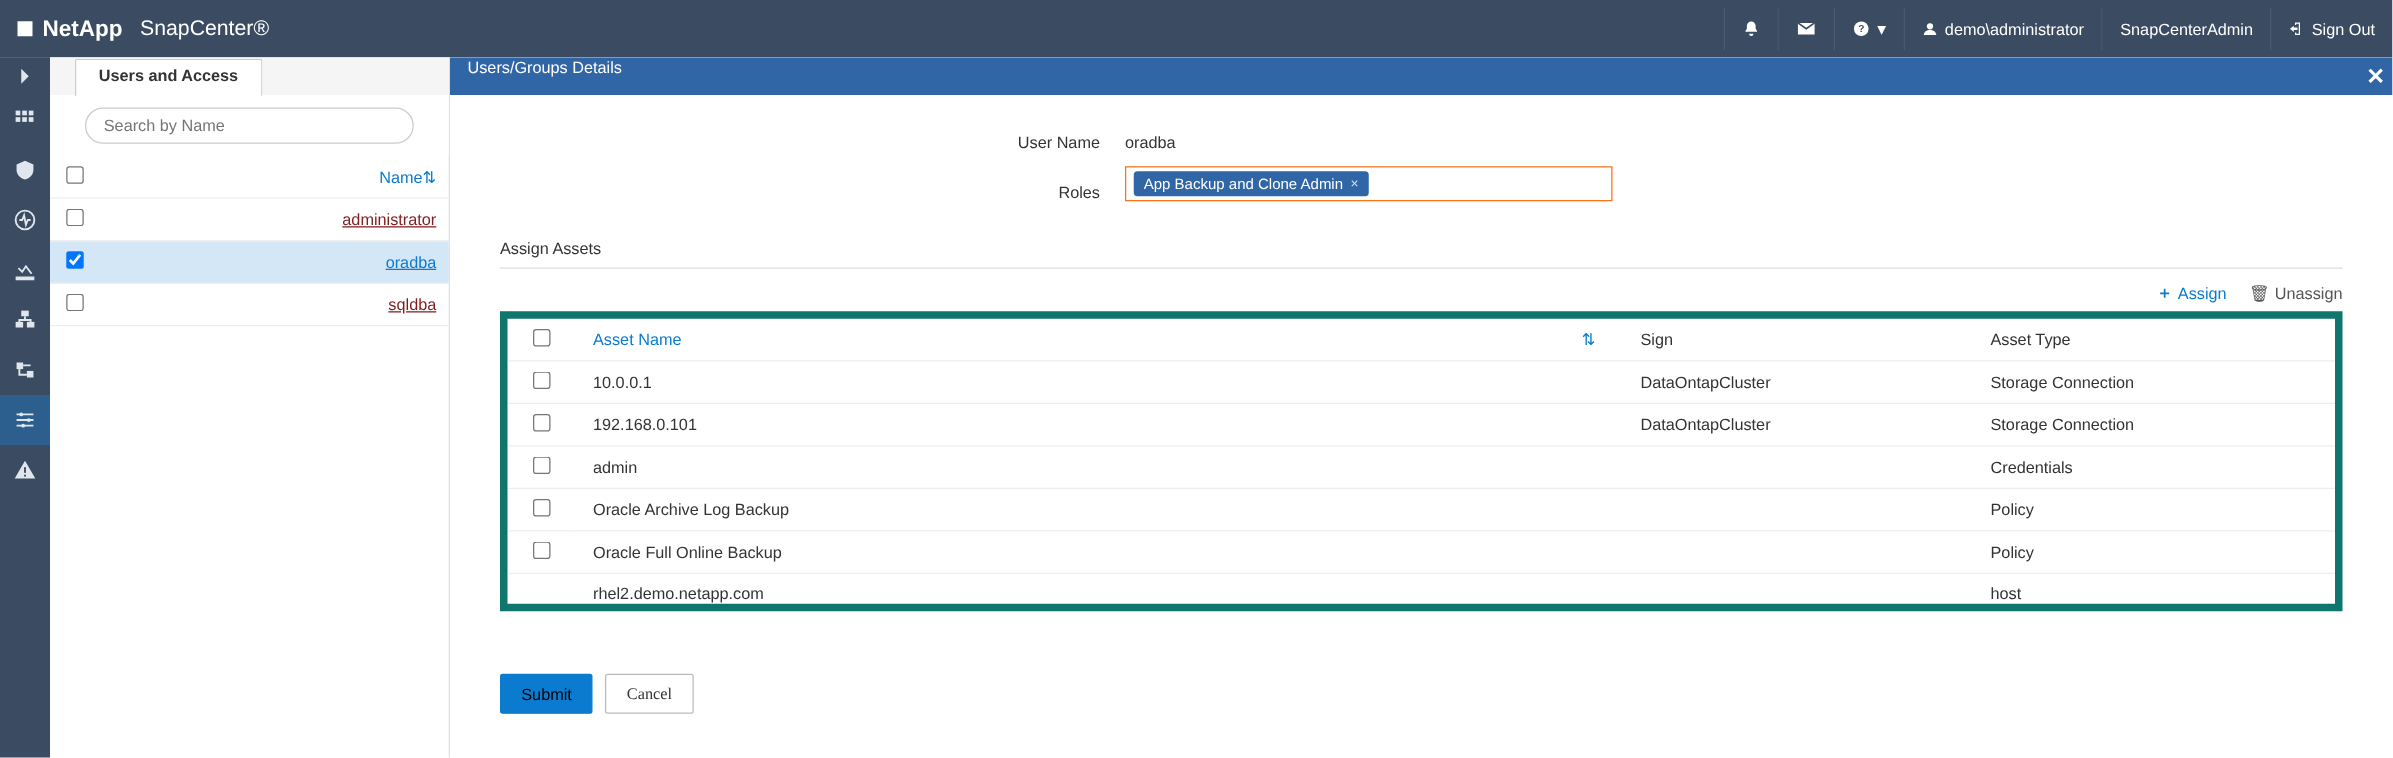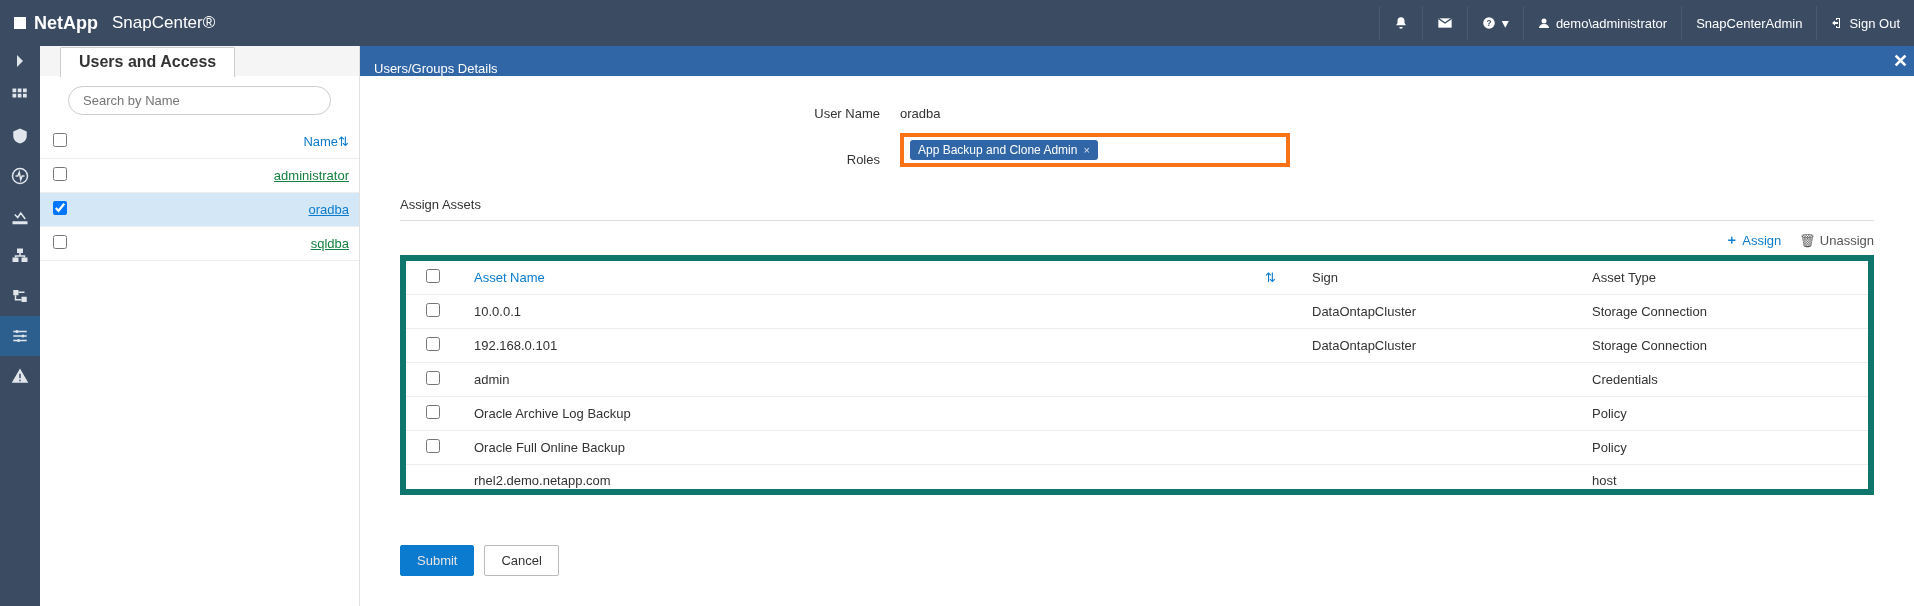--- a/index.html
+++ b/index.html
@@ -62,21 +62,21 @@
     border-right: 1px solid #e0e0e0;
     background: #fff;
     display: flex;
     flex-direction: column;
   }
   .tab-strip { background: #f5f5f5; display:flex; padding-left: 20px; height: 30px; }
   .tab {
     background: #fff; border: 1px solid #ccc; border-bottom: none;
     padding: 5px 18px;
     font-weight: 600;
-    font-size: 16px;
+    font-size: 13px;
     position: relative;
     top: 1px;
     border-radius: 2px 2px 0 0;
   }
   .search-wrap {
     padding: 10px 28px;
     background: #fff;
   }
   .search-input {
     width: 100%;
@@ -90,36 +90,36 @@
   .list-table th, .list-table td {
     text-align: right;
     padding: 8px 10px;
     border-bottom: 1px solid #eee;
     font-size: 13px;
   }
   .list-table th { font-weight: 400; color: #0a7bce; }
   .list-table th.chk, .list-table td.chk { width: 40px; text-align:center; }
   .list-table th .sort { float:right; color:#0a7bce; }
   .list-table tr.selected td { background:#d4e7f7; }
-  .list-table a { color: #15803d; text-decoration: underline; }
+  .list-table a { color: #7f1d1d; text-decoration: underline; }
   .list-table tr.selected a { color: #0a7bce; }
 
   .detail {
     flex: 1;
     display: flex;
     flex-direction: column;
     background:#fff;
     position: relative;
   }
   .detail-header {
     background: #3065a6;
     color: #fff;
     height: 30px;
     display: flex;
-    align-items: flex-end;
+    align-items: flex-start;
     padding: 0 14px;
     font-size: 13px;
   }
   .detail-close {
     position: absolute;
     right: 6px; top: 4px;
     color: #fff; font-size: 18px; font-weight: 700;
     cursor:pointer;
   }
   .detail-body { padding: 30px 0 10px 0; overflow:auto; flex:1; }
@@ -131,21 +131,21 @@
   }
   .form-label {
     width: 540px;
     text-align: right;
     padding-right: 20px;
     font-size: 13px;
     color: #333;
   }
   .form-value { font-size: 13px; color: #333; }
   .roles-box {
-    border: 4px solid #f97316;
+    border: 1px solid #f97316;
     min-width: 390px;
     padding: 3px 6px;
     display:flex;
     align-items:center;
   }
   .role-chip {
     background: #3065a6;
     color: #fff;
     border-radius: 3px;
     padding: 3px 8px;
@@ -200,22 +200,22 @@
     display:flex;
     gap:10px;
     margin: 50px 0 0 40px;
   }
   .btn {
     padding: 7px 16px;
     font-size: 13px;
     border-radius: 2px;
     cursor:pointer;
   }
-  .btn-primary { background:#0a7bce; color:#e5e5e5; border:1px solid #0a7bce; }
-  .btn-default { background:#fff; color:#333; border:1px solid #bbb; }
+  .btn-primary { background:#0a7bce; color:#000000; border:1px solid #0a7bce; }
+  .btn-default { background:#fff; color:#333; border:1px solid #bbb;font-family:Liberation Serif, serif; }
 
   input[type=checkbox] { width:14px; height:14px; }
 </style>
 </head>
 <body>
 
 <div class="topbar">
   <div class="brand">
     <span class="brand-logo"></span>
     <span>NetApp</span>

